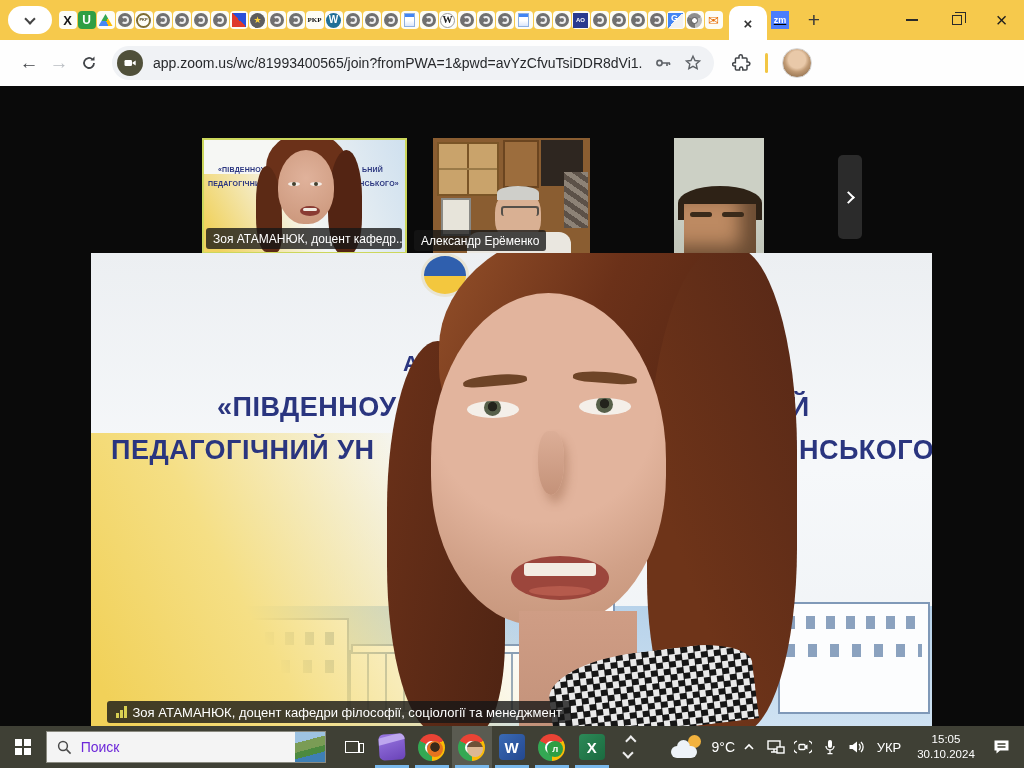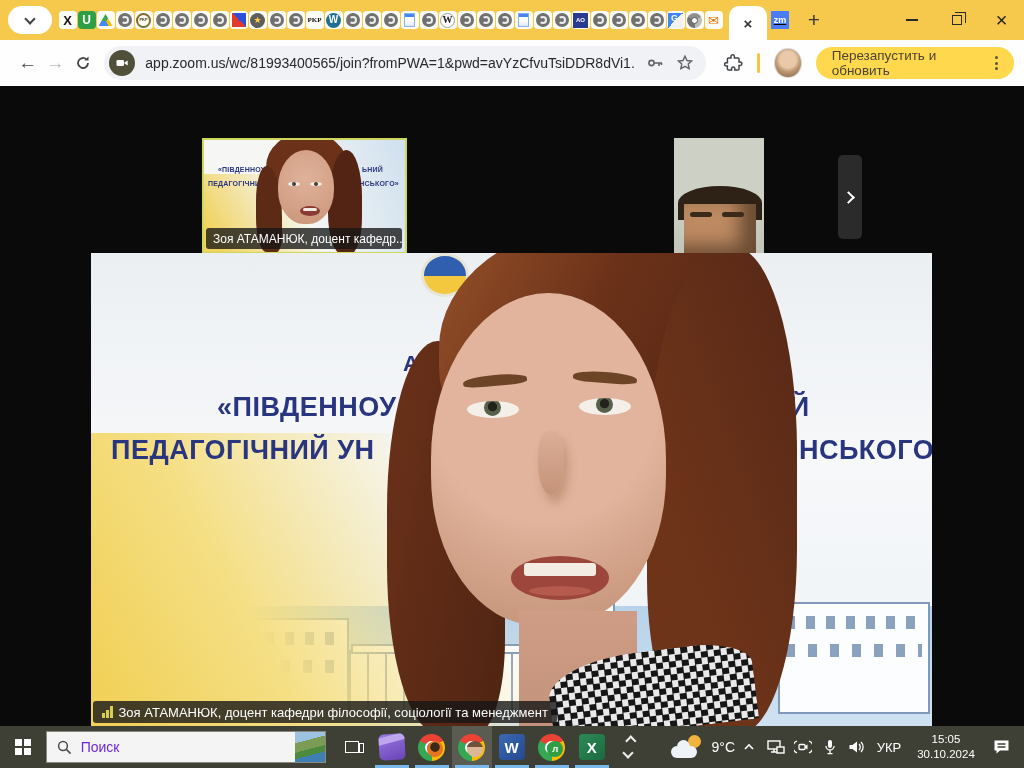--- a/index.html
+++ b/index.html
@@ -130,21 +130,21 @@
   .eye { position:absolute; width:52px; height:17px; background:#f4efe9; border-radius:50%; overflow:hidden; }
   .eye::after { content:""; position:absolute; left:17px; top:-2px; width:17px; height:17px; border-radius:50%; background:radial-gradient(circle at 50% 45%, #23231c 0 34%, #57604a 40% 80%, #3c422f); }
   .eye-l { left:376px; top:148px; }
   .eye-r { left:488px; top:145px; }
   .nose { position:absolute; left:447px; top:178px; width:26px; height:64px; background:linear-gradient(#dcae97, #c49279); border-radius:40% 40% 50% 50%; box-shadow:4px 8px 10px rgba(140,90,60,.35); }
   .mouth { position:absolute; left:420px; top:303px; width:98px; height:44px; background:#9c463c; border-radius:50%; }
   .mouth::before { content:""; position:absolute; left:13px; top:7px; width:72px; height:13px; background:#f3ece2; border-radius:3px; }
   .mouth::after { content:""; position:absolute; left:18px; bottom:4px; width:62px; height:10px; background:#b55a4c; border-radius:50%; }
   .neck { position:absolute; left:428px; top:358px; width:118px; height:118px; background:linear-gradient(#cf9d85,#c3927a); }
   .hnd { position:absolute; left:458px; top:398px; width:206px; height:80px; border-radius:45% 30% 0 0; background:conic-gradient(#161616 25%, #e9e9e9 0 50%, #161616 0 75%, #e9e9e9 0) 0 0/13px 13px; transform:rotate(-7deg); }
-  .mv-label { position:absolute; left:2px; bottom:3px; height:22px; background:rgba(22,22,22,.8); border-radius:3px; display:flex; align-items:center; padding:0 9px; z-index:6; }
+  .mv-label { position:absolute; left:16px; bottom:3px; height:22px; background:rgba(22,22,22,.8); border-radius:3px; display:flex; align-items:center; padding:0 9px; z-index:6; }
   .mv-label span { color:#fff; font-size:13px; white-space:nowrap; }
   .abars { display:flex; align-items:flex-end; gap:1.5px; margin-right:6px; }
   .abars b { width:2.5px; background:#d8cf52; display:block; }
   .abars b:nth-child(1){height:5px;} .abars b:nth-child(2){height:8px;} .abars b:nth-child(3){height:12px;}
 
   
   .taskbar { position:absolute; left:0; top:726px; width:1024px; height:42px; background:#3f4035; display:flex; align-items:center; }
   .startbtn { width:46px; height:100%; display:flex; align-items:center; justify-content:center; }
   .winlogo { display:grid; grid-template-columns:7px 7px; grid-template-rows:7px 7px; gap:1.5px; }
   .winlogo s { background:#fff; }
@@ -421,28 +421,20 @@
           </svg>
       </span>
     </div>
     <span class="puzzle">
       <svg width="19" height="19" viewBox="0 0 19 19">
           <path d="M7 2.5a1.7 1.7 0 0 1 3.4 0V4H14a1 1 0 0 1 1 1v3.1h1.2a1.7 1.7 0 0 1 0 3.4H15V15a1 1 0 0 1-1 1h-3.2v-1.3a1.6 1.6 0 0 0-3.2 0V16H4.4a1 1 0 0 1-1-1v-3.1H2.2a1.6 1.6 0 0 1 0-3.2h1.2V5a1 1 0 0 1 1-1H7z" fill="none" stroke="#424549" stroke-width="1.5"></path>
         </svg>
     </span>
     <div class="ydiv"></div>
     <div class="avatar"></div>
-    <div class="updatebtn">
-      <span>Перезапустить и обновить</span>
-      <span class="kebab">
-          <b></b>
-          <b></b>
-          <b></b>
-        </span>
-    </div>
   </div>
 
   <div class="content">
 
     <div class="thumb thumb1">
       <div class="t1-blue"></div>
       <div class="t1-yellow"></div>
       <span class="t1-txt" style="left:14px; top:26px;">«ПІВДЕННОУ</span>
       <span class="t1-txt" style="left:158px; top:26px;">ЬНИЙ</span>
       <span class="t1-txt" style="left:4px; top:40px;">ПЕДАГОГІЧНИЙ УН</span>
@@ -453,20 +445,34 @@
       <div class="t1-face">
         <i class="t1-eye" style="left:10px;"></i>
           <i class="t1-eye" style="left:32px;"></i>
         <i class="t1-mouth"></i>
       </div>
       <div class="tlabel">
           <span>Зоя АТАМАНЮК, доцент кафедр...</span>
         </div>
     </div>
 
+    <div class="thumb thumb2">
+      <div class="t2-video">
+        <div class="kc-cabL"></div>
+          <div class="kc-cabR"></div>
+          <div class="kc-hood"></div>
+        <div class="kc-art"></div>
+          <div class="kc-frame"></div>
+        <div class="kc-head"></div>
+          <div class="kc-shirt"></div>
+      </div>
+      <div class="tlabel">
+          <span>Александр Ерёменко</span>
+        </div>
+    </div>
 
     <div class="thumb thumb3">
       <div class="t3-video">
         <div class="t3-hair"></div>
           <div class="t3-face"></div>
         <i class="t3-brow"></i>
           <i class="t3-brow r"></i>
       </div>
     </div>
 

